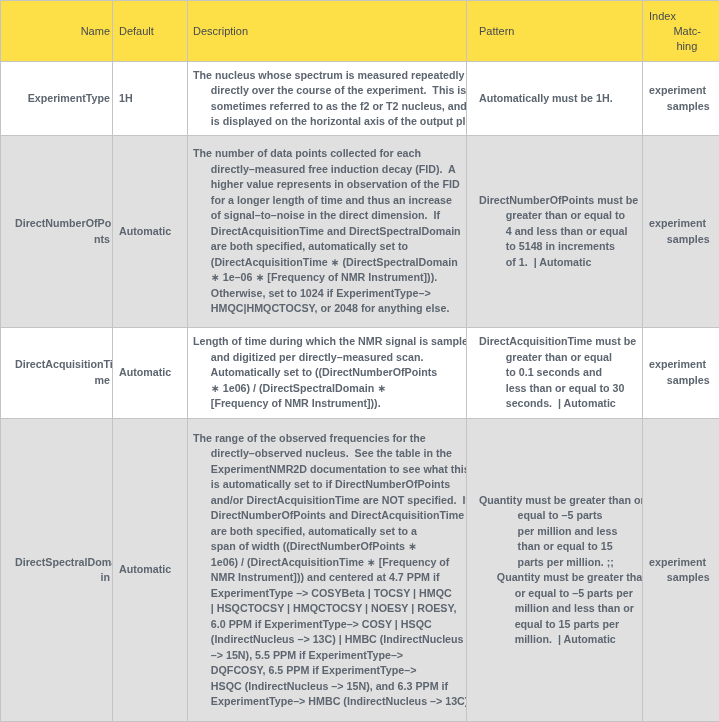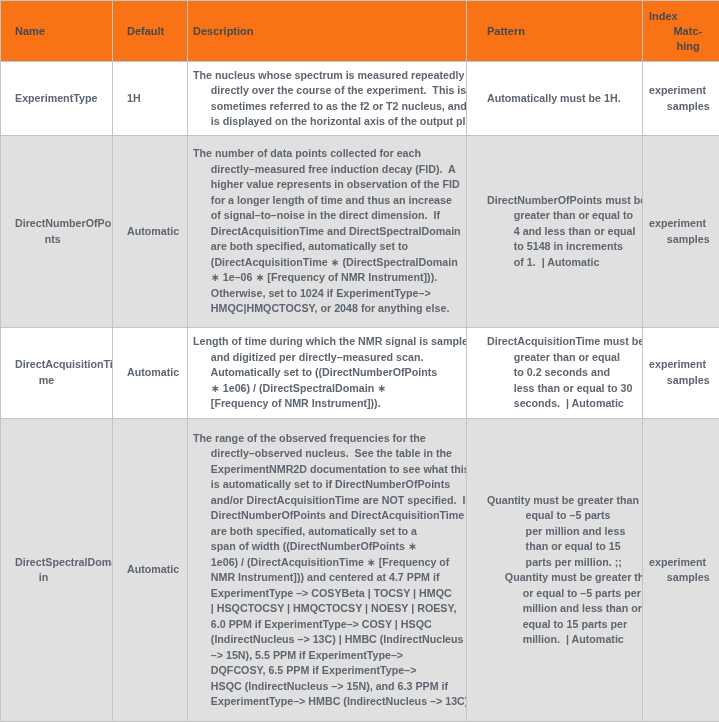--- a/index.html
+++ b/index.html
@@ -26,46 +26,46 @@
   col.c-idx   { width: 77px;  }
 
   th, td {
     border: 1px solid #c4c4c4;
     vertical-align: middle;
     padding: 4px 2px;
     overflow: hidden;
     font-weight: bold;
   }
   thead th {
-    background: #f97316;
+    background: #fde047;
     color: #45494e;
-    font-weight: bold;
+    font-weight: normal;
     font-size: 11px;
     line-height: 15px;
     text-align: left;
     white-space: pre;
     height: 52px;
   }
   thead th .ct { white-space: pre; }
   tbody td {
     font-size: 10.7px;
     line-height: 15.5px;
     white-space: pre;
   }
   tbody tr:nth-child(even) { background: #e0e0e0; }
   tbody tr:nth-child(odd)  { background: #ffffff; }
   tbody tr:nth-child(1) { height: 74px;  }
   tbody tr:nth-child(2) { height: 190px; }
   tbody tr:nth-child(3) { height: 91px;  }
   tbody tr:nth-child(4) { height: 301px; }
 
-  th.h-name, td.td-name   { padding-left: 14px; }
-  th.h-def,  td.td-def    { padding-left: 14px; }
+  th.h-name, td.td-name   { padding-left: 14px; text-align: right; }
+  th.h-def,  td.td-def    { padding-left: 6px; }
   th.h-desc, td.td-desc   { padding-left: 5px; }
-  th.h-pat,  td.td-pat    { padding-left: 20px; }
+  th.h-pat,  td.td-pat    { padding-left: 12px; }
   th.h-idx,  td.td-idx    { padding-left: 6px; }
   .ct { white-space: pre; }
 </style>
 </head>
 <body>
 
 <div class="page">
   <table class="param-table">
     <colgroup>
       <col class="c-name">
@@ -124,21 +124,21 @@
     <td class="td-name"><div class="ct">DirectAcquisitionTi-
         me</div></td>
     <td class="td-def"><div class="ct">Automatic</div></td>
     <td class="td-desc"><div class="ct">Length of time during which the NMR signal is sampled
       and digitized per directly–measured scan.
       Automatically set to ((DirectNumberOfPoints
       ∗ 1e06) / (DirectSpectralDomain ∗
       [Frequency of NMR Instrument])).</div></td>
     <td class="td-pat"><div class="ct">DirectAcquisitionTime must be
          greater than or equal
-         to 0.2 seconds and
+         to 0.1 seconds and
          less than or equal to 30
          seconds.  | Automatic</div></td>
     <td class="td-idx"><div class="ct">experiment
       samples</div></td>
   </tr>
         <tr>
     <td class="td-name"><div class="ct">DirectSpectralDoma-
         in</div></td>
     <td class="td-def"><div class="ct">Automatic</div></td>
     <td class="td-desc"><div class="ct">The range of the observed frequencies for the

